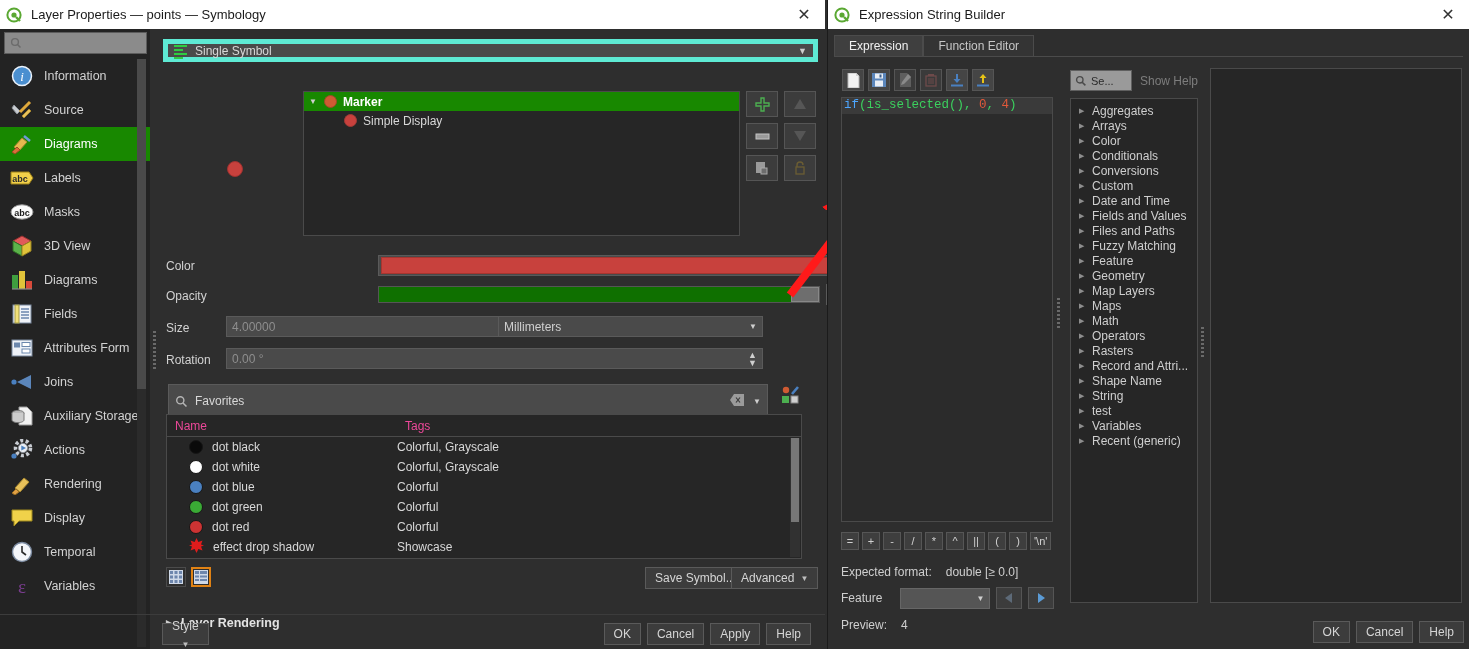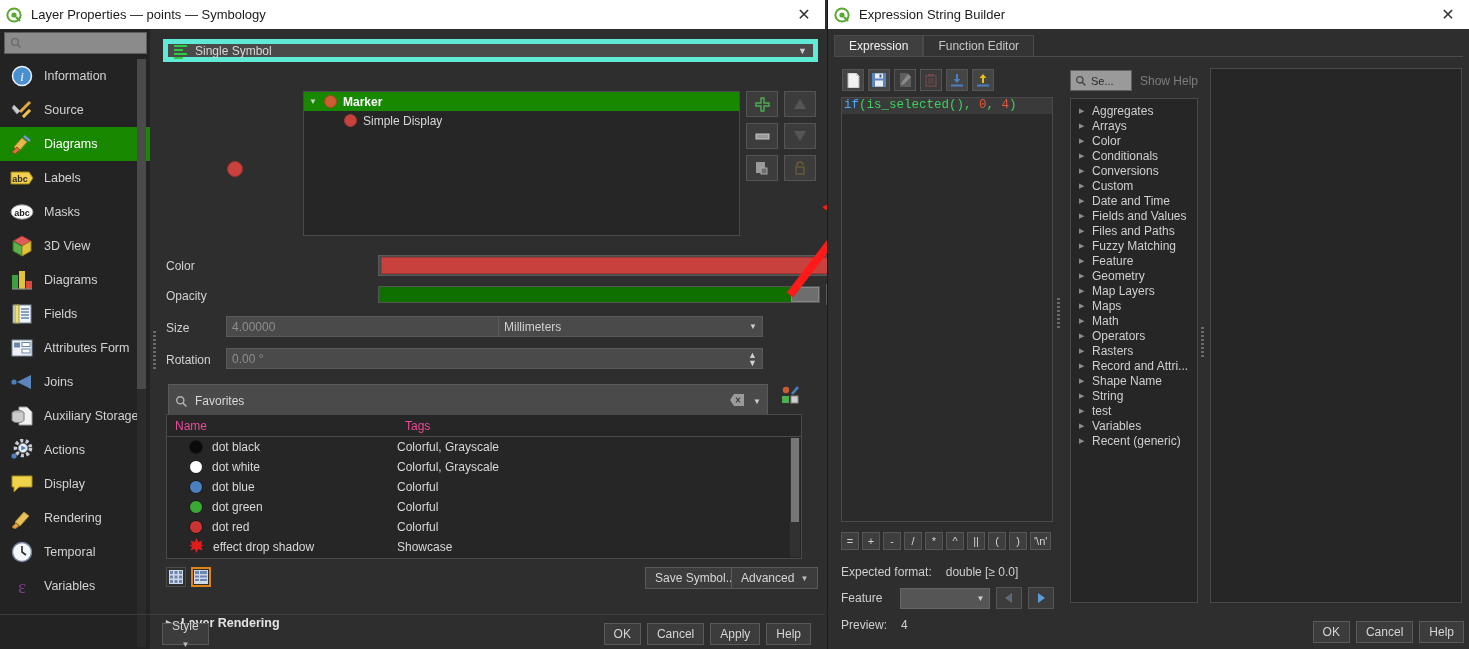--- a/index.html
+++ b/index.html
@@ -312,34 +312,34 @@
                   <circle cx="12" cy="9" r="7.5" fill="none" stroke="#c8ccd2" stroke-width="3.6" stroke-dasharray="3 2.4"></circle>
                   <circle cx="12" cy="9" r="4.6" fill="#e9edf3" stroke="#8a8f96"></circle>
                   <path d="M10.3 6.4 L15 9 L10.3 11.6z" fill="#4a80c0"></path>
                   <circle cx="3" cy="17" r="2.6" fill="#4a80c0"></circle>
                 </svg>
               </span>
               <span>Actions</span>
             </div>
             <div class="side-item">
               <span class="side-ico">
+                <svg width="22" height="22" viewBox="0 0 22 22">
+                  <path d="M4 15 L13 5 L18 9 L9 19z" fill="#e8c15a" stroke="#a8872f"></path>
+                  <path d="M1 20 L5 16 L8 19 L4 22z" fill="#e0a045" stroke="#9a6e22"></path>
+                </svg>
+              </span>
+              <span>Rendering</span>
+            </div>
+            <div class="side-item">
+              <span class="side-ico">
                 <svg width="22" height="20" viewBox="0 0 22 20">
                   <path d="M1 2h20v11H8l-5 5v-5H1z" fill="#f0d24a" stroke="#a08a1e"></path>
                 </svg>
               </span>
               <span>Display</span>
-            </div>
-            <div class="side-item">
-              <span class="side-ico">
-                <svg width="22" height="22" viewBox="0 0 22 22">
-                  <path d="M4 15 L13 5 L18 9 L9 19z" fill="#e8c15a" stroke="#a8872f"></path>
-                  <path d="M1 20 L5 16 L8 19 L4 22z" fill="#e0a045" stroke="#9a6e22"></path>
-                </svg>
-              </span>
-              <span>Rendering</span>
             </div>
             <div class="side-item">
               <span class="side-ico">
                 <svg width="22" height="22" viewBox="0 0 22 22">
                   <circle cx="11" cy="11" r="9.5" fill="#f4f6fa" stroke="#7b8aa0" stroke-width="1.4"></circle>
                   <path d="M11 5v6l4 3" stroke="#2b2b2b" stroke-width="1.6" fill="none"></path>
                 </svg>
               </span>
               <span>Temporal</span>
             </div>

